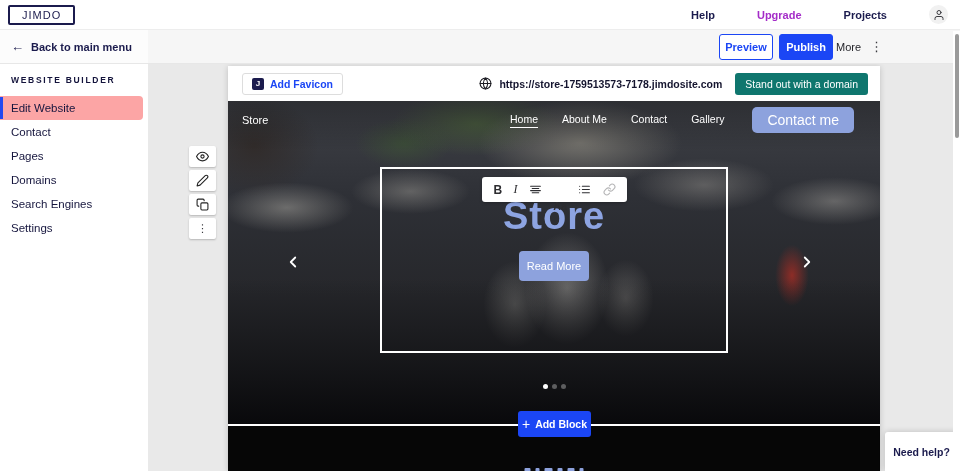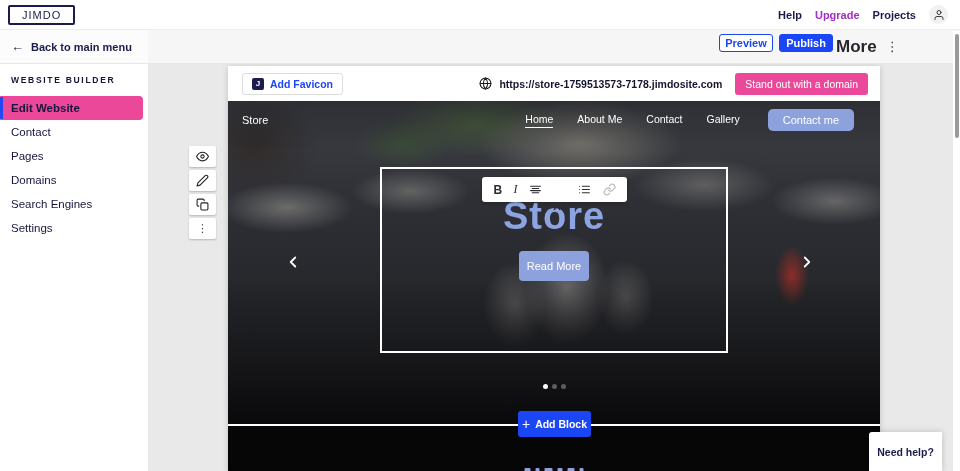--- a/index.html
+++ b/index.html
@@ -6,51 +6,51 @@
   body { background:#ccc; font-family:"Liberation Sans", sans-serif; }
   .app { position:relative; width:960px; height:471px; background:#fff; overflow:hidden;
          font-family:"Liberation Sans", sans-serif; }
 
   
   .topbar { position:absolute; left:0; top:0; width:960px; height:30px; background:#fff;
             border-bottom:1px solid #ededed; display:flex; align-items:center;
             justify-content:space-between; padding:0 12px 0 8px; z-index:30; }
   .logo { border:2px solid #1b1b4d; color:#1b1b4d; font-size:11px; font-weight:normal;
           letter-spacing:1px; padding:2px 12px; border-radius:2px; }
-  .top-links { display:flex; align-items:center; gap:13px; }
+  .top-links { display:flex; align-items:center; gap:42px; }
   .top-link { font-size:11px; font-weight:bold; color:#1b1b4d; cursor:pointer; }
   .top-link.upgrade { color:#a42cc8; }
   .avatar { width:19px; height:19px; border-radius:50%; background:#f1f1f1; display:flex;
             align-items:center; justify-content:center; }
 
   
   .toolbar { position:absolute; left:0; top:30px; width:960px; height:34px; background:#f6f6f6;
              border-bottom:1px solid #e7e7e7; z-index:25; }
   .back-pane { position:absolute; left:0; top:0; width:148px; height:33px; background:#fcfcfc;
                display:flex; align-items:center; gap:7px; padding-left:11px;
                font-size:11px; font-weight:bold; color:#1b1b4d; cursor:pointer; }
   .back-arrow { font-size:13px; line-height:1; }
   .history { position:absolute; left:229px; top:0; height:33px; display:flex; align-items:center; gap:13px; }
   .icon-btn { display:flex; align-items:center; justify-content:center; cursor:pointer; }
   .divider-v { width:1px; height:16px; background:#dcdcdc; }
   .saved-text { font-size:11px; color:#44454a; }
-  .toolbar-btn { position:absolute; top:4px; height:18px; border-radius:3px; font-size:11px;
+  .toolbar-btn { position:absolute; top:4px; height:26px; border-radius:3px; font-size:11px;
                  font-weight:bold; display:flex; align-items:center; justify-content:center; cursor:pointer; }
   .btn-preview { left:719px; width:54px; background:#fff; border:1px solid #1b46f5; color:#1b46f5; }
   .btn-publish { left:779px; width:54px; background:#1b46f5; border:1px solid #1b46f5; color:#fff; }
   .more-wrap { position:absolute; left:836px; top:0; height:33px; display:flex; align-items:center; gap:9px; }
-  .more-label { font-size:17px; color:#26262c; font-weight:bold; cursor:pointer; }
+  .more-label { font-size:11px; color:#26262c; font-weight:normal; cursor:pointer; }
   .kebab { font-size:13px; color:#3a3a3f; cursor:pointer; line-height:1; }
 
   
   .sidebar { position:absolute; left:0; top:64px; width:148px; height:407px; background:#fff; z-index:20; }
   .sb-title { margin:11px 0 11px 11px; font-size:8.5px; font-weight:bold; letter-spacing:1.7px; color:#14143c; }
   .sb-item { position:relative; height:24px; display:flex; align-items:center; padding-left:11px;
              font-size:11.5px; color:#16163e; cursor:pointer; margin-right:5px; border-radius:0 4px 4px 0; }
-  .sb-item.active { background:#ec4899;font-weight:bold; }
+  .sb-item.active { background:#fca5a5; }
   .sb-item.active::before { content:''; position:absolute; left:0; top:1px; bottom:1px; width:3px; background:#2448f0; }
 
   
   .canvas { position:absolute; left:148px; top:64px; width:805px; height:407px; background:#e9e9e9; }
 
   
   .float-tools { position:absolute; left:41px; top:82px; width:27px; }
   .tool { width:27px; height:21px; background:#fff; margin-bottom:3px; border-radius:2px;
           box-shadow:0 1px 2px rgba(0,0,0,.22); display:flex; align-items:center; justify-content:center; cursor:pointer; }
   .tool .kebab { font-size:11px; }
@@ -59,21 +59,21 @@
   .preview { position:absolute; left:80px; top:2px; width:652px; height:405px;
              box-shadow:0 1px 6px rgba(0,0,0,.18); background:#000; }
   .favicon-bar { height:35px; background:#fff; display:flex; align-items:center; }
   .add-favicon { margin-left:14px; display:flex; align-items:center; gap:6px; border:1px solid #ddd;
                  border-radius:3px; padding:4px 9px; cursor:pointer; background:#fff; }
   .fav-square { width:12px; height:12px; background:#1b1b4d; border-radius:2px; color:#fff; font-size:8px;
                 font-weight:bold; display:flex; align-items:center; justify-content:center; }
   .add-favicon-label { font-size:10.5px; font-weight:bold; color:#1b46f5; }
   .url-group { margin-left:auto; display:flex; align-items:center; gap:7px; }
   .site-url { font-size:10.5px; font-weight:bold; color:#15152f; }
-  .domain-cta { margin:0 12px 0 13px; background:#ec4899; color:#fff; font-size:10.5px;
+  .domain-cta { margin:0 12px 0 13px; background:#0f766e; color:#fff; font-size:10.5px;
                 padding:5px 10px; border-radius:3px; cursor:pointer; white-space:nowrap; }
 
   
   .hero { position:relative; height:323px; overflow:hidden; background-color:#26272b;
     background-image:
       linear-gradient(180deg, rgba(0,0,0,0) 55%, rgba(10,10,12,.55) 80%, rgba(5,5,7,.88) 100%),
       radial-gradient(ellipse 24px 44px at 86.5% 54%, rgba(152,45,38,.9), rgba(152,45,38,0) 70%),
       radial-gradient(ellipse 60px 80px at 52% 58%, rgba(205,202,195,.40), rgba(0,0,0,0) 70%),
       radial-gradient(ellipse 45px 62px at 44% 63%, rgba(190,188,180,.30), rgba(0,0,0,0) 70%),
       radial-gradient(ellipse 40px 55px at 61% 61%, rgba(200,196,188,.26), rgba(0,0,0,0) 70%),
@@ -86,21 +86,21 @@
       radial-gradient(ellipse 70px 36px at 27% 13%, rgba(62,84,54,.7), rgba(0,0,0,0) 70%),
       radial-gradient(ellipse 90px 70px at 4% 14%, rgba(48,42,40,.9), rgba(0,0,0,0) 72%),
       linear-gradient(180deg, #3f4147 0%, #2e3036 30%, #26272b 60%); }
   .hero::before { content:''; position:absolute; left:0; top:0; right:0; height:50px;
                   background:linear-gradient(rgba(0,0,0,.28), rgba(0,0,0,0)); }
   .hero-nav { position:absolute; left:0; top:0; right:0; height:32px; display:flex; align-items:center;
               padding:6px 26px 0 14px; color:#fff; }
   .brand { font-size:11px; color:#fff; margin-right:auto; cursor:pointer; }
   .nav-item { font-size:10.5px; color:#fff; margin-left:24px; cursor:pointer; padding-bottom:2px; }
   .nav-item.active { border-bottom:1px solid #fff; }
-  .contact-btn { margin-left:28px; background:#8da2dd; color:#fff; font-size:11px; padding:5px 15px;
+  .contact-btn { margin-left:28px; background:#8da2dd; color:#fff; font-size:14px; padding:5px 15px;
                  border-radius:5px; cursor:pointer; }
 
   .selected-block { position:absolute; left:152px; top:66px; width:348px; height:186px;
                     border:2px solid #fff; cursor:pointer; }
   .hero-title { margin-top:26px; text-align:center; font-size:38px; font-weight:bold;
                 color:#8da4e2; letter-spacing:1px; }
   .hero-body { width:300px; margin:6px auto 0; text-align:center; font-size:12px; line-height:14.5px; color:#fff; }
   .read-more { display:block; width:70px; height:30px; margin:13px auto 0; background:#8da2dd; color:#fff;
                font-size:11px; text-align:center; line-height:30px; border-radius:4px; cursor:pointer; border:none; }
 
@@ -126,21 +126,21 @@
   .clipped-marks { position:absolute; left:50%; bottom:0; transform:translateX(-50%);
                    display:flex; gap:5px; align-items:flex-end; }
   .clip-m { width:6px; height:3px; background:#8da2dd; border-radius:1px 1px 0 0; }
 
   .add-block { position:absolute; left:290px; top:345px; width:73px; height:26px; background:#1b46f5;
                border:none; border-radius:3px; color:#fff; font-size:10.5px; font-weight:bold;
                display:flex; align-items:center; justify-content:center; gap:5px; cursor:pointer; z-index:6; }
   .add-plus { font-size:14px; font-weight:normal; line-height:1; }
 
   
-  .need-help { position:absolute; right:18px; bottom:0; width:73px; height:39px; background:#fff;
+  .need-help { position:absolute; right:2px; bottom:0; width:73px; height:39px; background:#fff;
                border-radius:3px 0 0 0; box-shadow:0 0 6px rgba(0,0,0,.18); display:flex; align-items:center;
                justify-content:center; font-size:10.5px; font-weight:bold; color:#1b1b4d; cursor:pointer; z-index:40;margin-top:48px; }
   .scroll-track { position:absolute; right:0; top:31px; width:7px; height:440px; background:#fff; z-index:50; }
   .scroll-thumb { position:absolute; right:1px; top:3px; width:4px; height:104px; background:#9a9a9a;
                   border-radius:2px; cursor:pointer; }
 
   svg { display:block; }
 </style>
 </head>
 <body>

